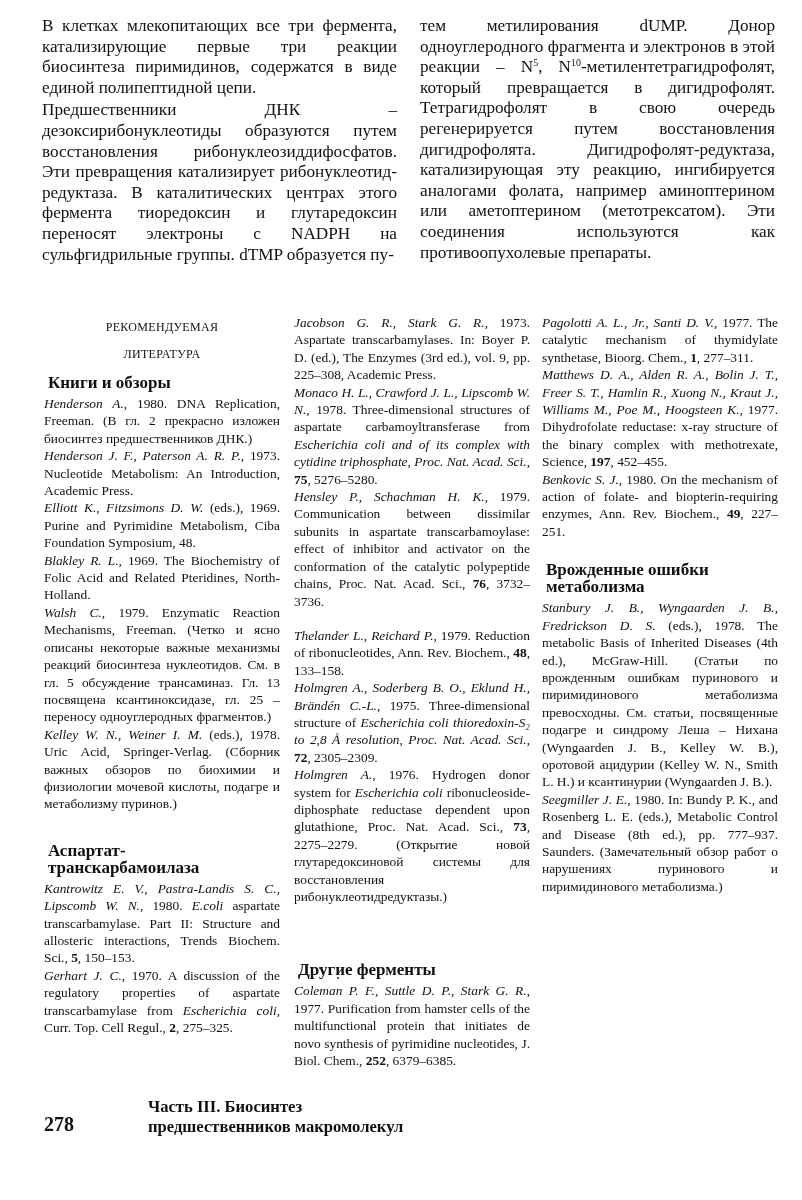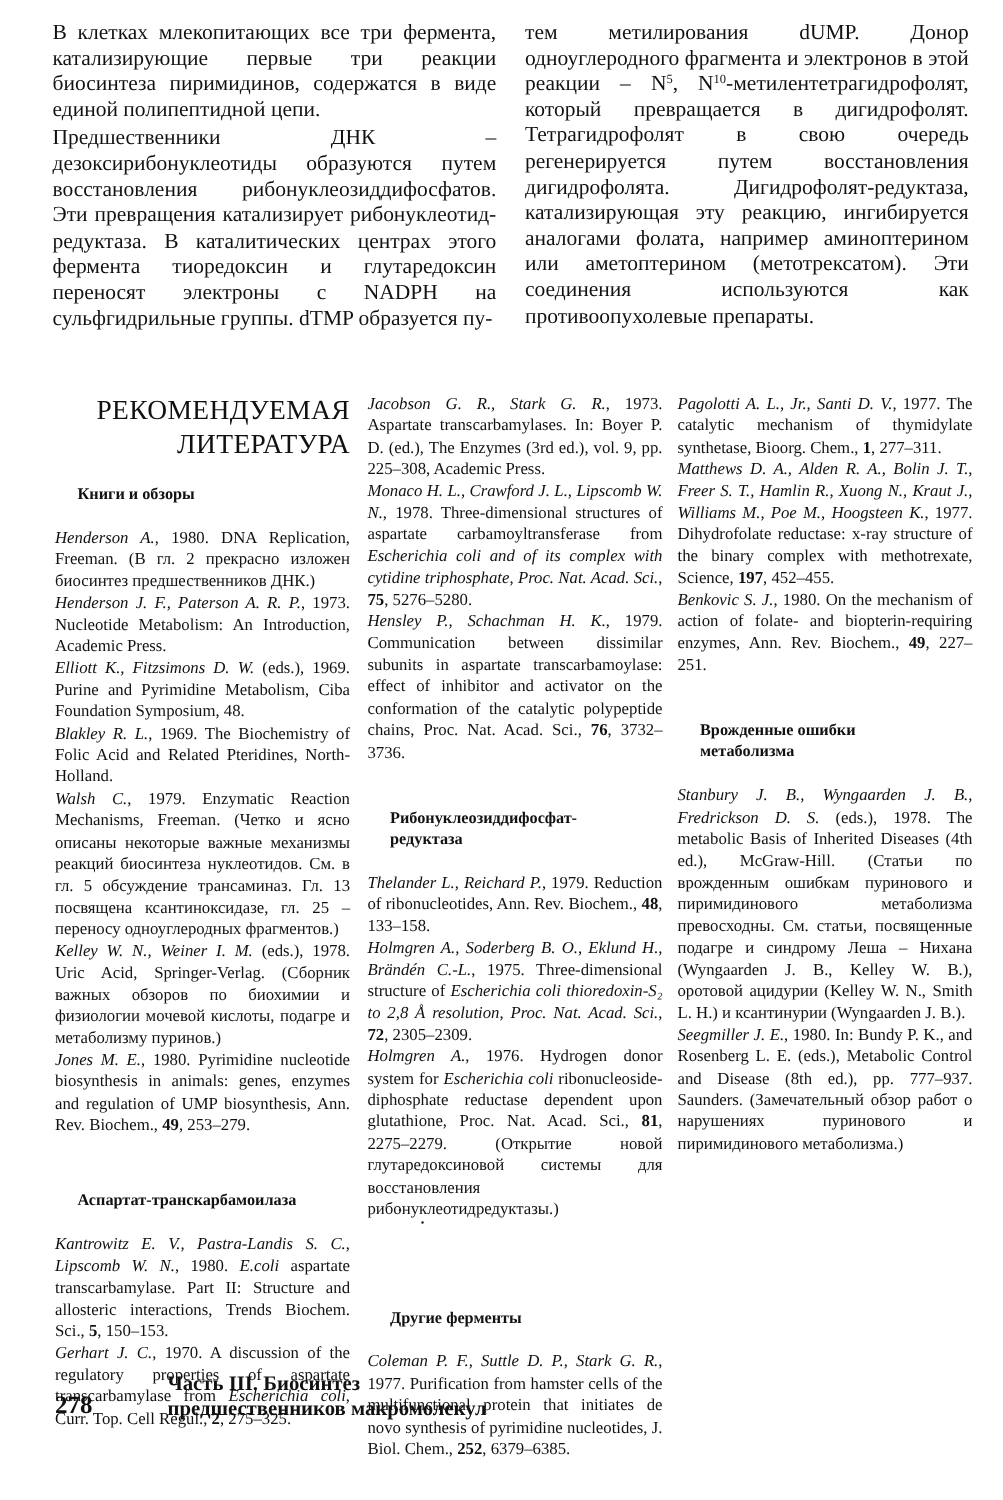--- a/index.html
+++ b/index.html
@@ -19,39 +19,39 @@
 
   .ref-col {
     position: absolute; top: 314px;
     font-size: 13.4px; line-height: 17.4px; text-align: justify;
   }
   #ref-col-1 { left: 44px; width: 236px; }
   #ref-col-2 { left: 294px; width: 236px; }
   #ref-col-3 { left: 542px; width: 236px; }
 
   .section-title {
-    font-size: 22px; line-height: 27px; letter-spacing: 0.3px;
-    margin: 0 0 6px 0; font-weight: normal; text-align: right;
+    font-size: 12px; line-height: 27px; letter-spacing: 0.3px;
+    margin: 0 0 6px 0; font-weight: normal; text-align: center;
   }
   .sub-heading {
-    font-weight: bold; font-size: 13px; line-height: 17px;
-    margin: 18px; text-align: left;
+    font-weight: bold; font-size: 17px; line-height: 17px;
+    margin: 4px; text-align: left;
   }
   .gap { height: 17px; }
   .gap-lg { height: 52px; }
   .ref { margin: 0; }
   .ref .auth, .ref em { font-style: italic; }
   .ref b { font-weight: bold; }
 
   #footer-page-num {
     position: absolute; left: 44px; top: 1113px;
     font-weight: bold; font-size: 20px;
   }
   #footer-part {
-    position: absolute; left: 134px; top: 1097px;
+    position: absolute; left: 148px; top: 1097px;
     font-weight: bold; font-size: 16.6px; line-height: 20px;
   }
   .stray-dot { position: absolute; width: 2px; height: 2px; background: #222; border-radius: 50%; }
 </style>
 </head>
 <body>
 
 <div class="top-col" id="top-left">
   <p>В клетках млекопитающих все три фермента, катализирующие первые три реакции биосинтеза пиримидинов, содержатся в виде единой полипептидной цепи.</p>
   <p>Предшественники ДНК – дезоксирибонуклеотиды образуются путем восстановления рибонуклеозиддифосфатов. Эти превращения катализирует рибонуклеотид-редуктаза. В каталитических центрах этого фермента тиоредоксин и глутаредоксин переносят электроны с NADPH на сульфгидрильные группы. dTMP образуется пу-</p>
@@ -67,39 +67,37 @@
     <span>ЛИТЕРАТУРА</span>
   </h2>
   <div class="sub-heading">Книги и обзоры</div>
 
   <p class="ref"><span class="auth">Henderson A.</span><span>, 1980. DNA Replication, Freeman. (В гл. 2 прекрасно изложен биосинтез предшественников ДНК.)</span></p>
   <p class="ref"><span class="auth">Henderson J. F., Paterson A. R. P.</span><span>, 1973. Nucleotide Metabolism: An Introduction, Academic Press.</span></p>
   <p class="ref"><span class="auth">Elliott K., Fitzsimons D. W.</span><span> (eds.), 1969. Purine and Pyrimidine Metabolism, Ciba Foundation Symposium, 48.</span></p>
   <p class="ref"><span class="auth">Blakley R. L.</span><span>, 1969. The Biochemistry of Folic Acid and Related Pteridines, North-Holland.</span></p>
   <p class="ref"><span class="auth">Walsh C.</span><span>, 1979. Enzymatic Reaction Mechanisms, Freeman. (Четко и ясно описаны некоторые важные механизмы реакций биосинтеза нуклеотидов. См. в гл. 5 обсуждение трансаминаз. Гл. 13 посвящена ксантиноксидазе, гл. 25 – переносу одноуглеродных фрагментов.)</span></p>
   <p class="ref"><span class="auth">Kelley W. N., Weiner I. M.</span><span> (eds.), 1978. Uric Acid, Springer-Verlag. (Сборник важных обзоров по биохимии и физиологии мочевой кислоты, подагре и метаболизму пуринов.)</span></p>
-  <p class="ref"><span class="auth">Jones M. E.</span><span>, 1980. Pyrimidine nucleotide biosynthesis in animals: genes, enzymes and regulation of UMP biosynthesis, Ann. Rev. Biochem., </span><b>49</b><span>, 253–279.</span></p>
 
   <div class="gap"></div>
   <div class="gap" style="height:8px"></div>
   <div class="sub-heading">Аспартат-транскарбамоилаза</div>
   <p class="ref"><span class="auth">Kantrowitz E. V., Pastra-Landis S. C., Lipscomb W. N.</span><span>, 1980. </span><em>E.coli</em><span> aspartate transcarbamylase. Part II: Structure and allosteric interactions, Trends Biochem. Sci., </span><b>5</b><span>, 150–153.</span></p>
   <p class="ref"><span class="auth">Gerhart J. C.</span><span>, 1970. A discussion of the regulatory properties of aspartate transcarbamylase from </span><em>Escherichia coli</em><span>, Curr. Top. Cell Regul., </span><b>2</b><span>, 275–325.</span></p>
 </div>
 
 <div class="ref-col" id="ref-col-2">
   <p class="ref"><span class="auth">Jacobson G. R., Stark G. R.</span><span>, 1973. Aspartate transcarbamylases. In: Boyer P. D. (ed.), The Enzymes (3rd ed.), vol. 9, pp. 225–308, Academic Press.</span></p>
   <p class="ref"><span class="auth">Monaco H. L., Crawford J. L., Lipscomb W. N.</span><span>, 1978. Three-dimensional structures of aspartate carbamoyltransferase from </span><em>Escherichia coli and of its complex with cytidine triphosphate, Proc. Nat. Acad. Sci.</em><span>, </span><b>75</b><span>, 5276–5280.</span></p>
   <p class="ref"><span class="auth">Hensley P., Schachman H. K.</span><span>, 1979. Communication between dissimilar subunits in aspartate transcarbamoylase: effect of inhibitor and activator on the conformation of the catalytic polypeptide chains, Proc. Nat. Acad. Sci., </span><b>76</b><span>, 3732–3736.</span></p>
 
   <div class="gap"></div>
-  <div class="sub-heading">Рибонуклеозиддифосфат-редуктаза</div>
   <p class="ref"><span class="auth">Thelander L., Reichard P.</span><span>, 1979. Reduction of ribonucleotides, Ann. Rev. Biochem., </span><b>48</b><span>, 133–158.</span></p>
   <p class="ref"><span class="auth">Holmgren A., Soderberg B. O., Eklund H., Brändén C.-L.</span><span>, 1975. Three-dimensional structure of </span><em>Escherichia coli thioredoxin-S₂ to 2,8 Å resolution, Proc. Nat. Acad. Sci.</em><span>, </span><b>72</b><span>, 2305–2309.</span></p>
-  <p class="ref"><span class="auth">Holmgren A.</span><span>, 1976. Hydrogen donor system for </span><em>Escherichia coli</em><span> ribonucleoside-diphosphate reductase dependent upon glutathione, Proc. Nat. Acad. Sci., </span><b>81</b><span>, 2275–2279. (Открытие новой глутаредоксиновой системы для восстановления рибонуклеотидредуктазы.)</span></p>
+  <p class="ref"><span class="auth">Holmgren A.</span><span>, 1976. Hydrogen donor system for </span><em>Escherichia coli</em><span> ribonucleoside-diphosphate reductase dependent upon glutathione, Proc. Nat. Acad. Sci., </span><b>73</b><span>, 2275–2279. (Открытие новой глутаредоксиновой системы для восстановления рибонуклеотидредуктазы.)</span></p>
 
   <div class="gap-lg"></div>
   <div class="sub-heading">Другие ферменты</div>
   <p class="ref"><span class="auth">Coleman P. F., Suttle D. P., Stark G. R.</span><span>, 1977. Purification from hamster cells of the multifunctional protein that initiates de novo synthesis of pyrimidine nucleotides, J. Biol. Chem., </span><b>252</b><span>, 6379–6385.</span></p>
 </div>
 
 <div class="ref-col" id="ref-col-3">
   <p class="ref"><span class="auth">Pagolotti A. L., Jr., Santi D. V.</span><span>, 1977. The catalytic mechanism of thymidylate synthetase, Bioorg. Chem., </span><b>1</b><span>, 277–311.</span></p>
   <p class="ref"><span class="auth">Matthews D. A., Alden R. A., Bolin J. T., Freer S. T., Hamlin R., Xuong N., Kraut J., Williams M., Poe M., Hoogsteen K.</span><span>, 1977. Dihydrofolate reductase: x-ray structure of the binary complex with methotrexate, Science, </span><b>197</b><span>, 452–455.</span></p>
   <p class="ref"><span class="auth">Benkovic S. J.</span><span>, 1980. On the mechanism of action of folate- and biopterin-requiring enzymes, Ann. Rev. Biochem., </span><b>49</b><span>, 227–251.</span></p>

